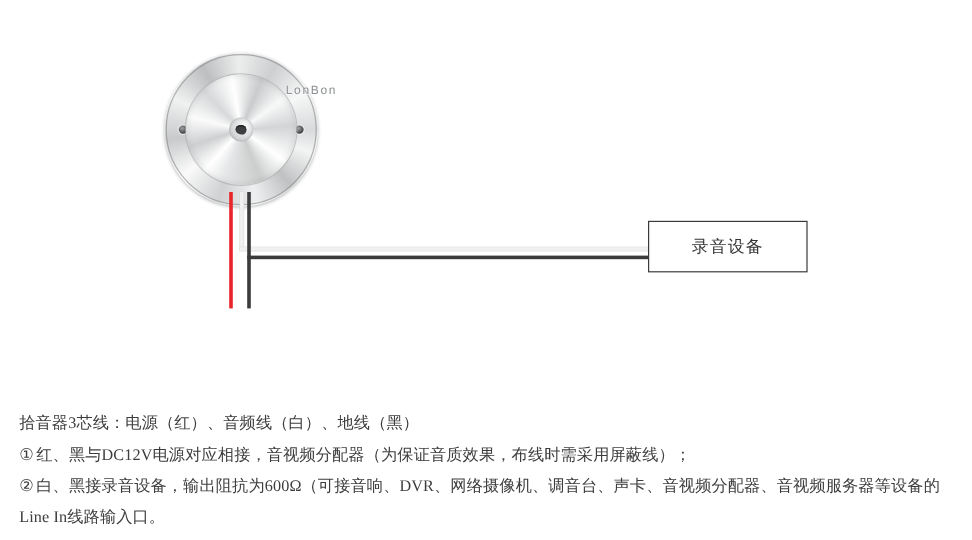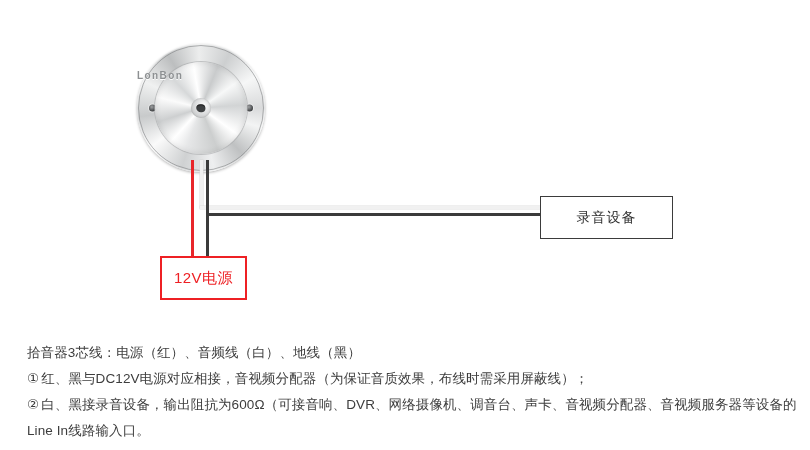--- a/index.html
+++ b/index.html
@@ -112,26 +112,26 @@
     transform: translateY(-50%);
     width: 7px; height: 7px;
     border-radius: 50%;
     background: radial-gradient(circle at 40% 35%, #9fa1a3 0%, #4c4e50 60%, #2b2c2e 100%);
     box-shadow: 0 0 0 1px rgba(255,255,255,0.45);
   }
   .screw.left  { left: 12px; }
   .screw.right { right: 12px; }
   .device-brand {
     position: absolute;
-    left: 0;
+    left: 16px;
     top: 26px;
     width: 128px;
-    text-align: left;
+    text-align: right;
     font-size: 10px;
-    font-weight: bold;
+    font-weight: normal;
     letter-spacing: 1.4px;
     color: #8d9092;
     text-shadow: 0 1px 0 rgba(255,255,255,0.9);
     user-select: none;
   }
 
   
   .wire { position: absolute; }
 
   .wire-red-v {
@@ -190,43 +190,44 @@
     font-size: 15px;
     color: #ee2024;
     letter-spacing: 0.5px;
     white-space: nowrap;
   }
 
   
   .recorder-box {
     position: absolute;
     left: 540px;
-    top: 196px;
+    top: 184px;
     width: 133px;
     height: 43px;
     border: 1px solid #3b3b3b;
     box-sizing: border-box;
     background: #ffffff;
     display: flex;
     align-items: center;
     justify-content: center;
   }
   .recorder-box-label {
     font-size: 14px;
     color: #333333;
     letter-spacing: 1px;
     white-space: nowrap;
   }
 
   
   #caption {
     position: absolute;
-    left: 27px;
+    left: 16px;
     top: 340px;
     width: 780px;
+    font-family: Liberation Serif, serif;
   }
   .cap-line {
     font-size: 13.5px;
     line-height: 26px;
     color: #3d3d3d;
     white-space: nowrap;
     letter-spacing: 0.1px;
   }
   .cap-line.wrap { white-space: normal; }
   .cap-marker {
@@ -251,23 +252,20 @@
       <div class="device-port"></div>
       <div class="device-brand">LonBon</div>
     </div>
 
     <div class="wire wire-red-v"></div>
     <div class="wire wire-white-v"></div>
     <div class="wire wire-white-h"></div>
     <div class="wire wire-black-v"></div>
     <div class="wire wire-black-h"></div>
 
-    <div class="power-box">
-      <span class="power-box-label">12V电源</span>
-    </div>
 
     <div class="recorder-box">
       <span class="recorder-box-label">录音设备</span>
     </div>
 
   </div>
 
   <div id="caption">
     <div class="cap-line">拾音器3芯线：电源（红）、音频线（白）、地线（黑）</div>
 

